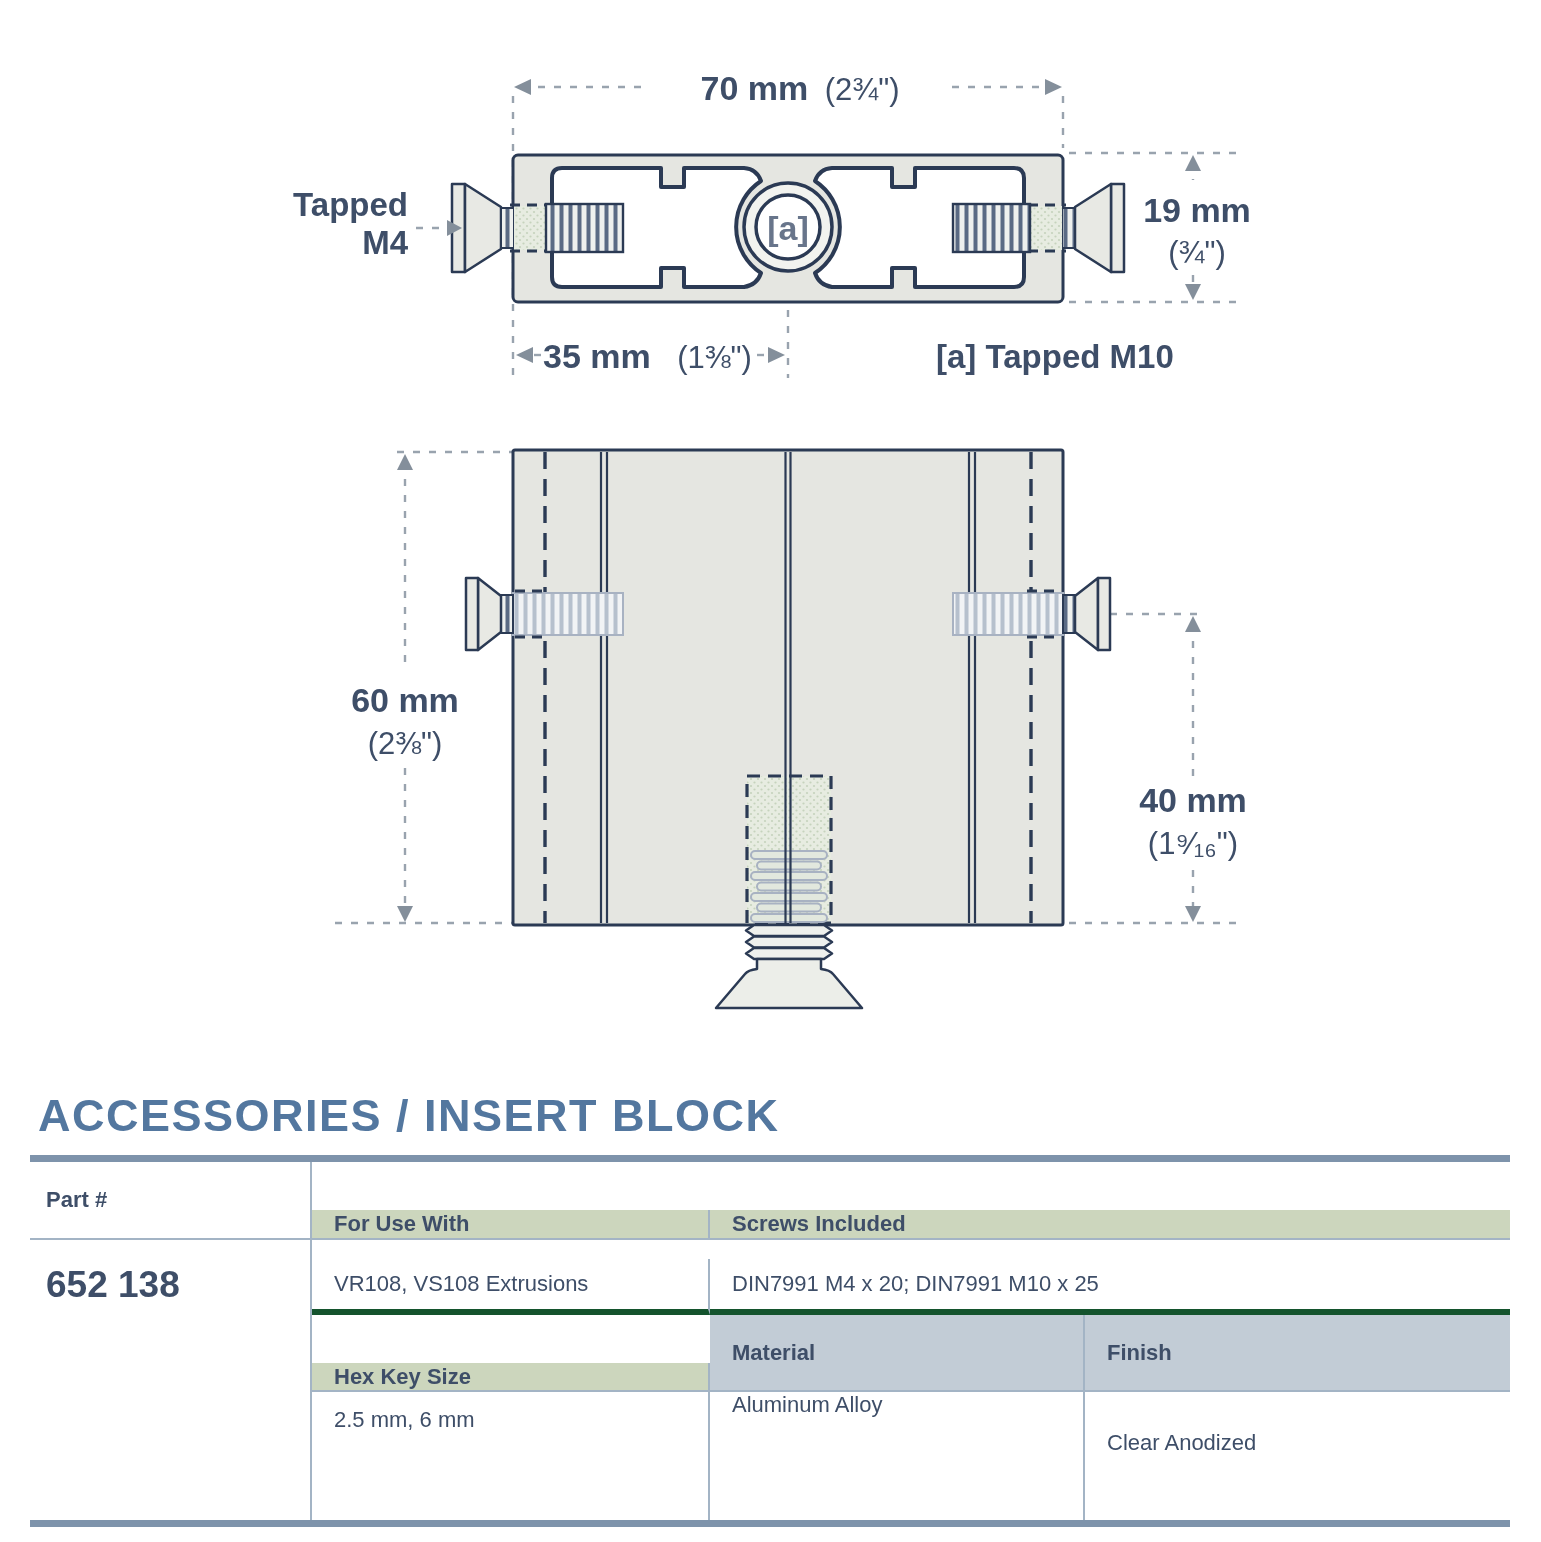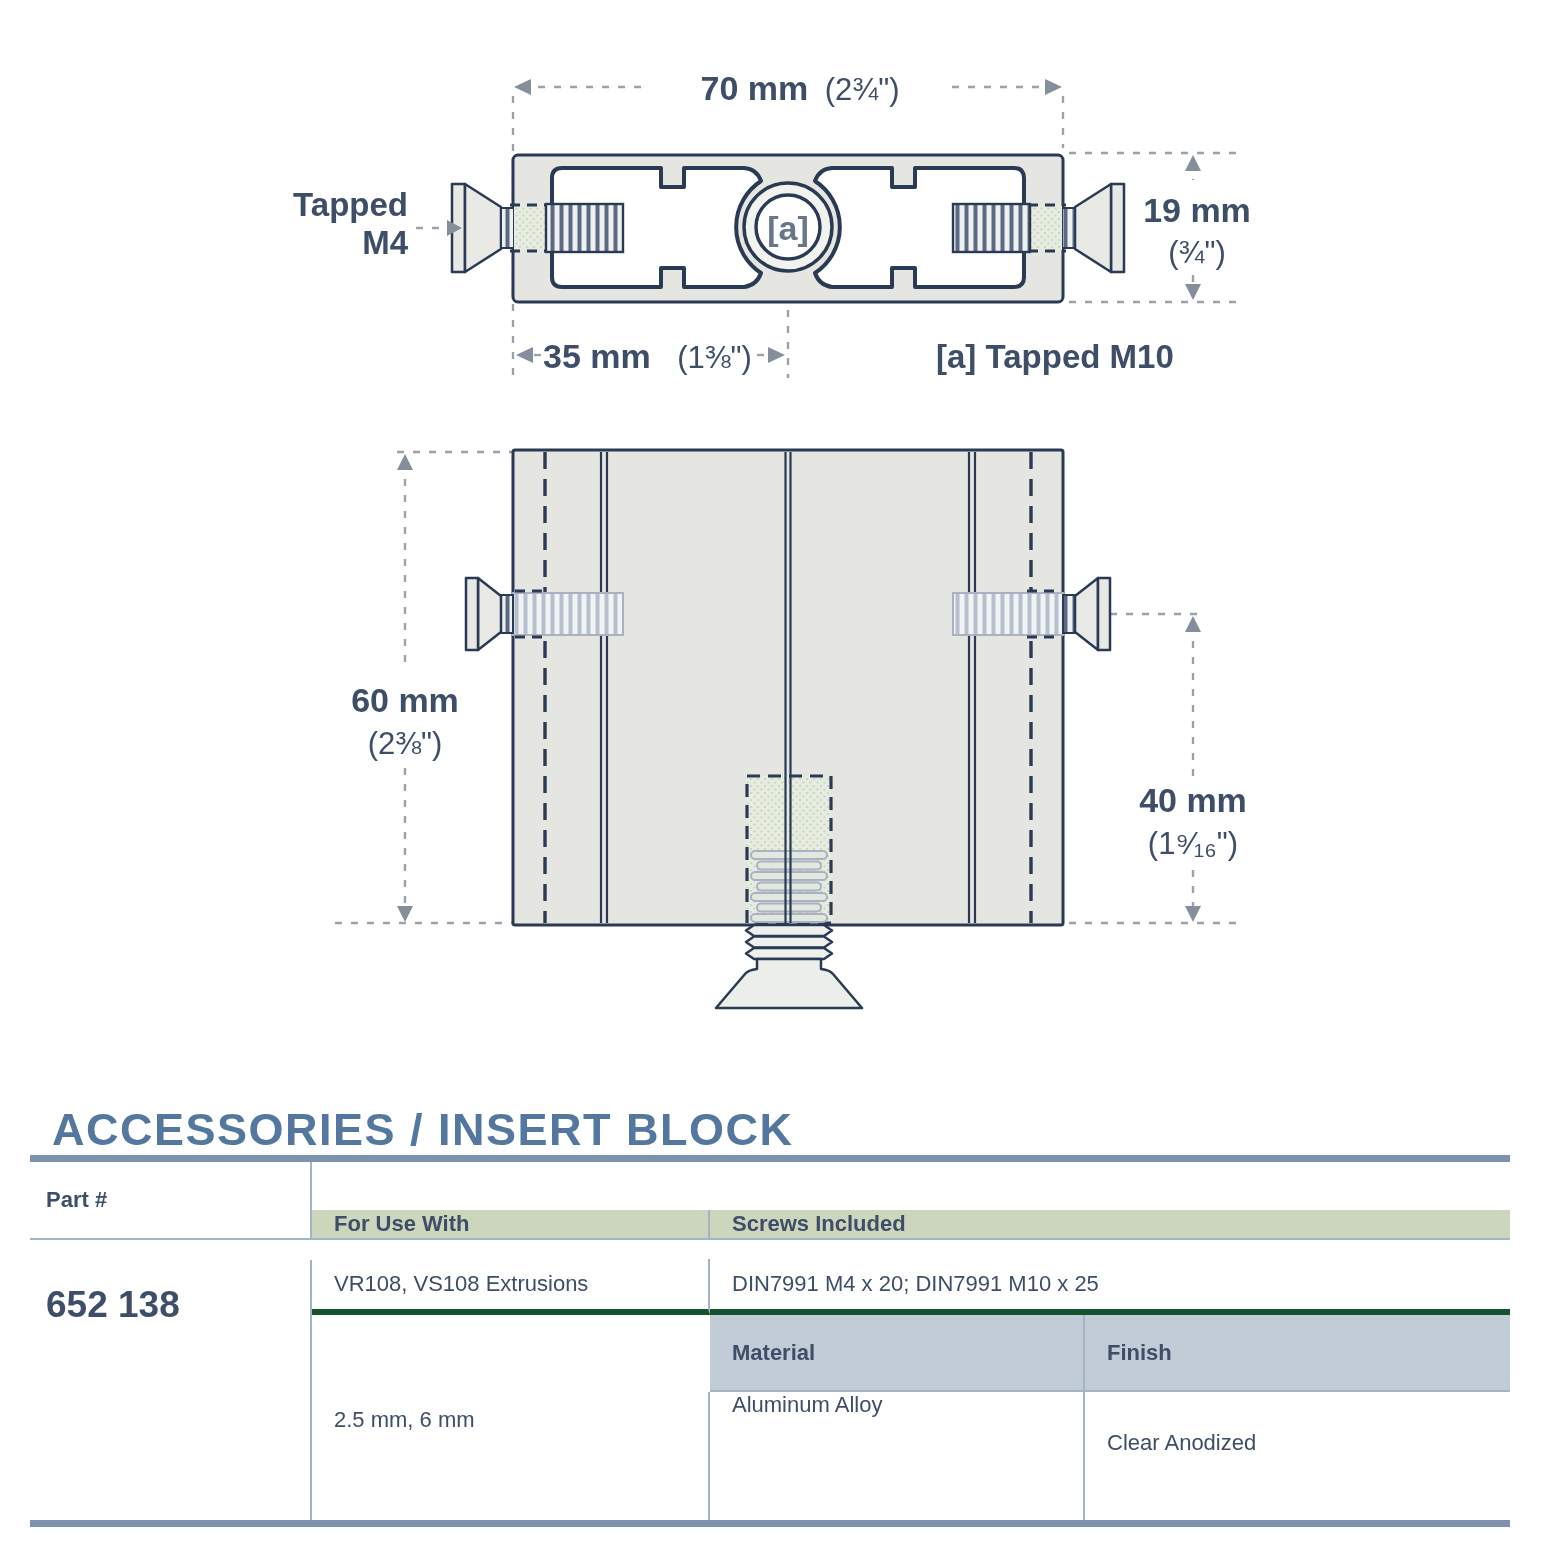--- a/index.html
+++ b/index.html
@@ -21,40 +21,40 @@
   .ribghost{stroke:#a8b2c2;stroke-width:2;}
   .ridge{fill:#eef0ed;stroke:#2b3a54;stroke-width:2.5;stroke-linejoin:round;}
 
   text{fill:#3e4e68;}
   .dv{font-weight:bold;font-size:34px;}
   .di{font-weight:normal;font-size:31px;}
   .lbl{font-weight:bold;font-size:33px;}
   .boss-lbl{font-weight:bold;font-size:34px;fill:#68758b;}
 
   
-  .page-title{position:absolute;left:36px;top:1088px;margin:16px;
+  .page-title{position:absolute;left:36px;top:1088px;margin:2px;
       font-size:45px;font-weight:bold;letter-spacing:1.5px;color:#53779f;}
 
   
   .spec{position:absolute;left:30px;top:1155px;width:1480px;
       display:grid;
       grid-template-columns:282px 398px 375px 425px;
       grid-template-rows:78px 75px 77px 128px;
       border-top:7px solid #7e93ab;border-bottom:7px solid #7e93ab;}
   .cell{box-sizing:border-box;display:flex;align-items:center;
       padding-left:22px;font-size:22px;color:#3e4e68;background:#ffffff;}
   .hd{font-weight:bold;}
   .bg-green{background:#ccd6bd;margin-top:48px;}
   .bg-slate{background:#c2ccd6;}
   .br{border-right:2px solid #a3b4c5;}
   .bb-thin{border-bottom:2px solid #a3b4c5;}
   .bb-thick{border-bottom:6px solid #14532d;margin-top:19px;}
   .c-part-h{grid-area:1/1/2/2;padding-left:16px;}
   .c-part-v{grid-area:2/1/5/2;align-items:flex-start;padding-top:24px;
-            font-weight:bold;font-size:37px;padding-left:16px;margin-top:20px;}
+            font-weight:bold;font-size:37px;padding-left:16px;}
   .c-fuw-h{grid-area:1/2/2/3;}
   .c-scr-h{grid-area:1/3/2/5;}
   .c-fuw-v{grid-area:2/2/3/3;}
   .c-scr-v{grid-area:2/3/3/5;text-align:center;}
   .c-hex-h{grid-area:3/2/4/3;}
   .c-mat-h{grid-area:3/3/4/4;}
   .c-fin-h{grid-area:3/4/4/5;}
   .c-hex-v{grid-area:4/2/5/3;align-items:flex-start;padding-top:15px;}
   .c-mat-v{grid-area:4/3/5/4;align-items:flex-start;}
   .c-fin-v{grid-area:4/4/5/5;align-items:flex-start;padding-top:38px;}
@@ -236,19 +236,20 @@
 <div class="spec">
   <div class="cell hd c-part-h br bb-thin">Part #</div>
   <div class="cell c-part-v br">652 138</div>
 
   <div class="cell hd bg-green c-fuw-h br bb-thin">For Use With</div>
   <div class="cell hd bg-green c-scr-h bb-thin">Screws Included</div>
 
   <div class="cell c-fuw-v br bb-thick">VR108, VS108 Extrusions</div>
   <div class="cell c-scr-v bb-thick">DIN7991 M4 x 20; DIN7991 M10 x 25</div>
 
+  <div class="cell hd bg-green c-hex-h br bb-thin">Hex Key Size</div>
   <div class="cell hd bg-slate c-fin-h bb-thin">Finish</div>
   <div class="cell hd bg-slate c-mat-h br bb-thin">Material</div>
 
   <div class="cell c-hex-v br">2.5 mm, 6 mm</div>
   <div class="cell c-mat-v br">Aluminum Alloy</div>
   <div class="cell c-fin-v">Clear Anodized</div>
 </div>
 
 </body></html>

